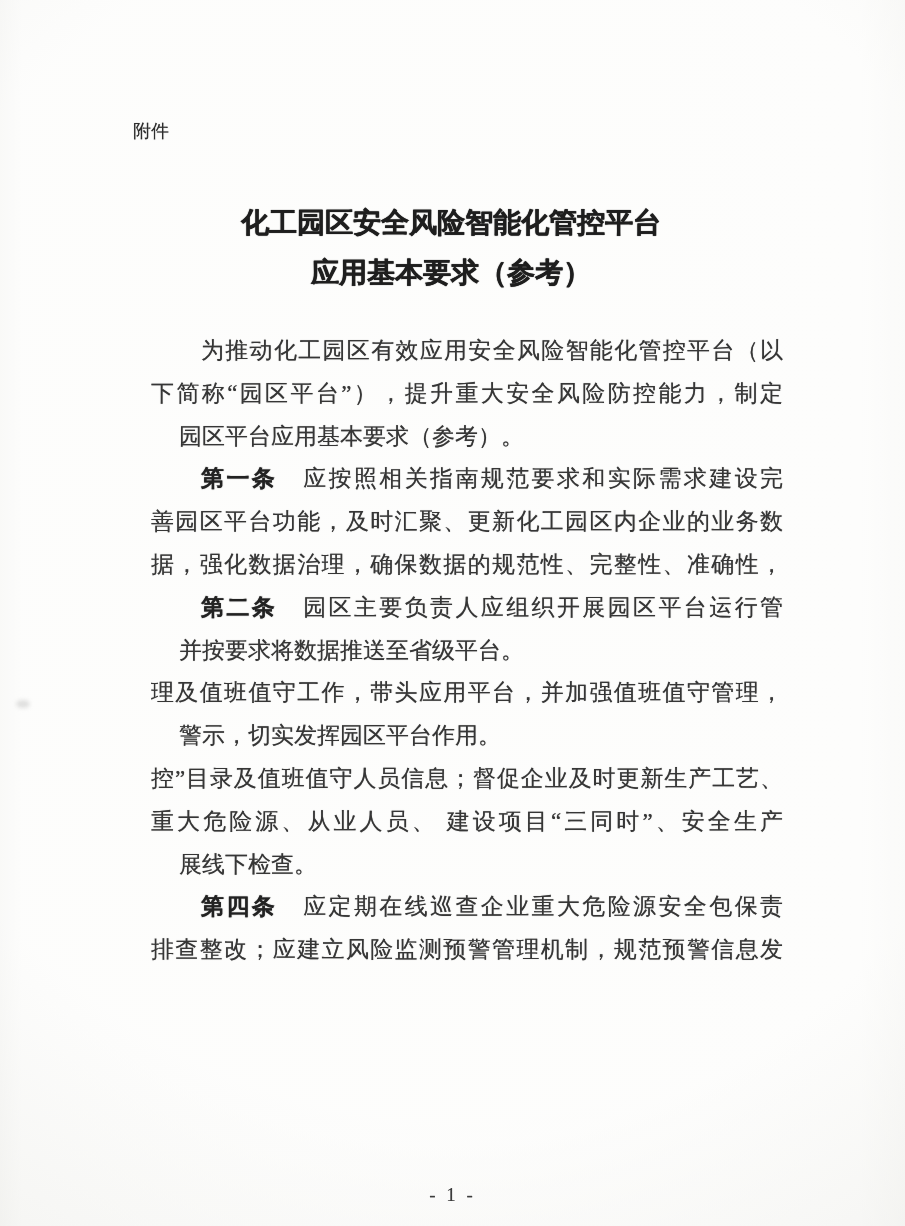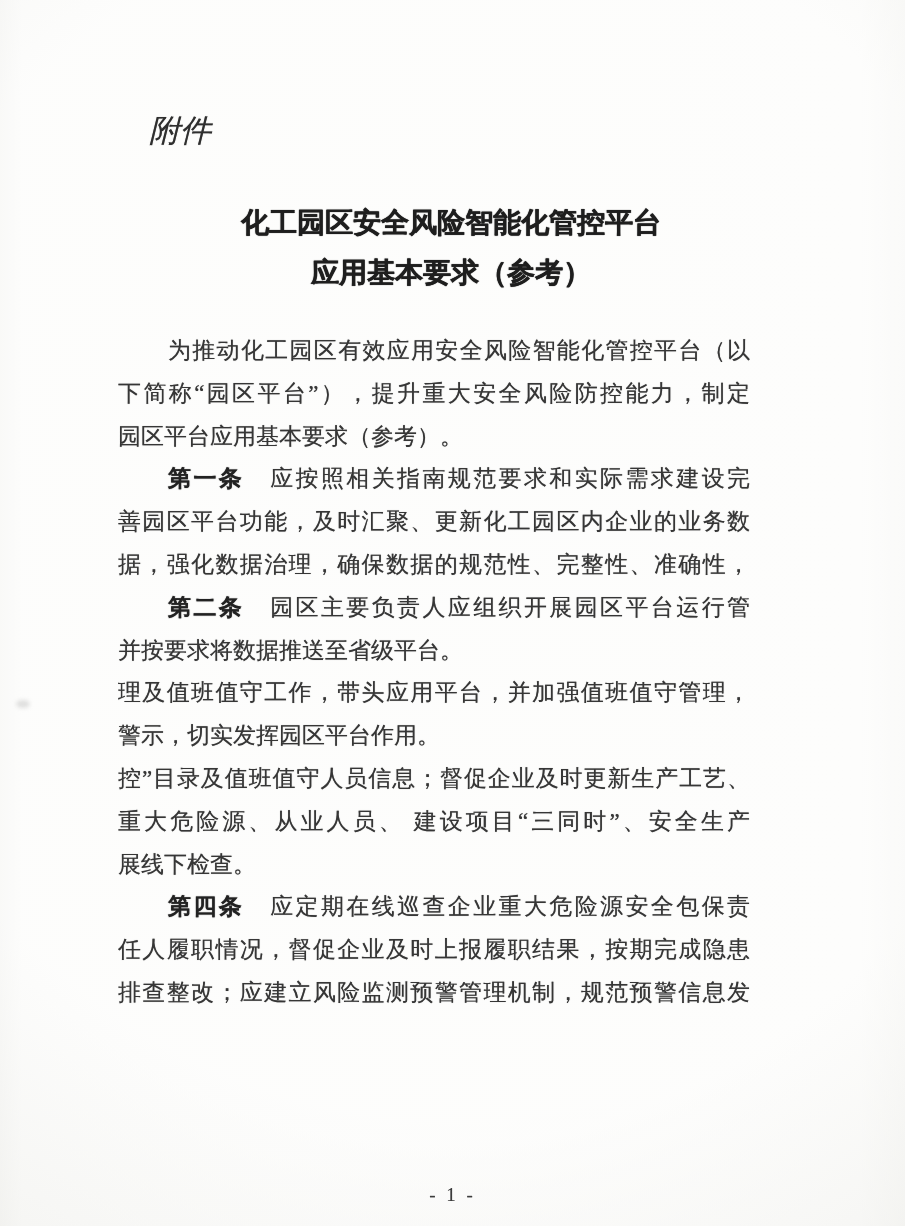--- a/index.html
+++ b/index.html
@@ -25,62 +25,61 @@
     left: 16px;
     top: 700px;
     width: 14px;
     height: 8px;
     background: rgba(120,120,118,0.22);
     border-radius: 50%;
     filter: blur(2px);
   }
   .attachment {
     position: absolute;
-    left: 149px;
+    left: 133px;
     top: 114px;
-    font-size: 31px;
+    font-size: 18px;
     line-height: 34px;
     color: #2e2e2e;
     text-shadow: 0 0 0.7px rgba(50,50,50,0.65);
-    font-style: italic;
   }
   .title {
     position: absolute;
     left: 135px;
     top: 198px;
     width: 632px;
     margin: 0;
     text-align: center;
     font-size: 28px;
     font-weight: 900;
     line-height: 50px;
     color: #1e1e1e;
     text-shadow: 0 0 1px rgba(20,20,20,0.9), 0.4px 0 0 rgba(20,20,20,0.8);
   }
   .title-line { display: block; }
   .doc-body {
     position: absolute;
-    left: 118px;
+    left: 151px;
     top: 330px;
     width: 632px;
   }
   .doc-line {
     height: 42.8px;
     line-height: 42.8px;
     font-size: 23px;
     text-align: justify;
     text-align-last: justify;
     text-justify: inter-character;
     overflow: hidden;
     white-space: normal;
     color: #363636;
     text-shadow: 0 0 0.7px rgba(55,55,55,0.7);
   }
   .doc-line.para-first { padding-left: 50px; }
-  .doc-line.para-end { text-align-last: left; }
+  .doc-line.para-end { text-align-last: left; margin-left: 28px; }
   .term {
     font-weight: bold;
     color: #222222;
     margin-right: 26px;
     text-shadow: 0 0 0.9px rgba(25,25,25,0.85);
   }
   .footer {
     position: absolute;
     left: 0;
     top: 1184px;
@@ -114,18 +113,17 @@
       <div class="doc-line" style="color: rgb(54, 54, 54);"><span class="line-text">善园区平台功能，及时汇聚、更新化工园区内企业的业务数</span></div>
       <div class="doc-line" style="color: rgb(54, 54, 54);"><span class="line-text">据，强化数据治理，确保数据的规范性、完整性、准确性，</span></div>
       <div class="doc-line para-first" style="color: rgb(54, 54, 54);"><span class="term">第二条</span><span class="line-text">园区主要负责人应组织开展园区平台运行管</span></div>
       <div class="doc-line para-end" style="color: rgb(54, 54, 54);"><span class="line-text">并按要求将数据推送至省级平台。</span></div>
       <div class="doc-line" style="color: rgb(54, 54, 54);"><span class="line-text">理及值班值守工作，带头应用平台，并加强值班值守管理，</span></div>
       <div class="doc-line para-end" style="color: rgb(54, 54, 54);"><span class="line-text">警示，切实发挥园区平台作用。</span></div>
       <div class="doc-line" style="color: rgb(54, 54, 54);"><span class="line-text">控”目录及值班值守人员信息；督促企业及时更新生产工艺、</span></div>
       <div class="doc-line" style="color: rgb(54, 54, 54);"><span class="line-text">重大危险源、从业人员、 建设项目“三同时”、安全生产</span></div>
       <div class="doc-line para-end" style="color: rgb(54, 54, 54);"><span class="line-text">展线下检查。</span></div>
       <div class="doc-line para-first" style="color: rgb(54, 54, 54);"><span class="term">第四条</span><span class="line-text">应定期在线巡查企业重大危险源安全包保责</span></div>
-      <div class="doc-line" style="color: rgb(54, 54, 54);"><span class="line-text">任人履职情况，督促企业及时上报履职结果，按期完成隐患</span></div>
       <div class="doc-line" style="color: rgb(54, 54, 54);"><span class="line-text">排查整改；应建立风险监测预警管理机制，规范预警信息发</span></div>
     </div>
 
   <div class="footer">- 1 -</div>
 </div>
 
 </body></html>

